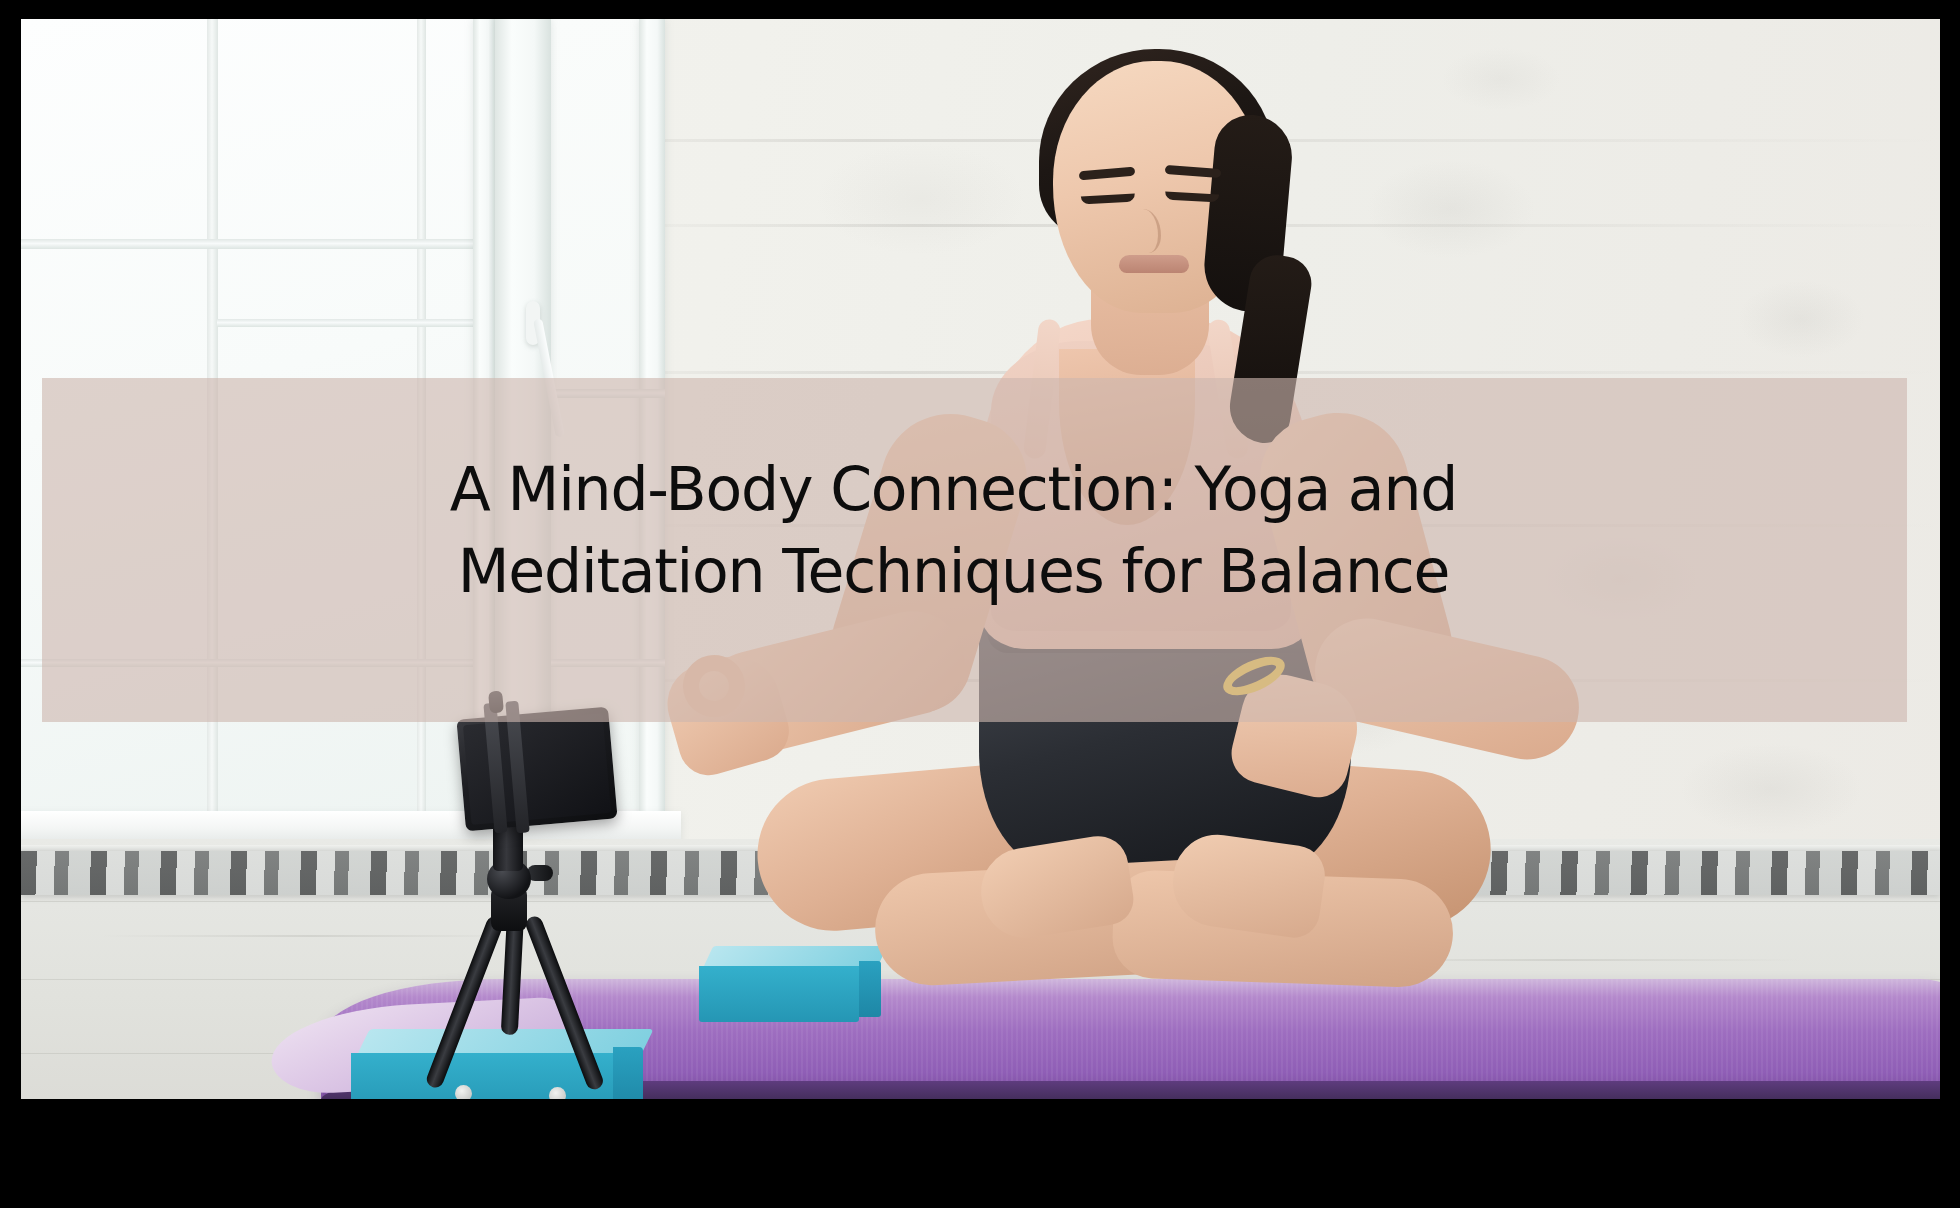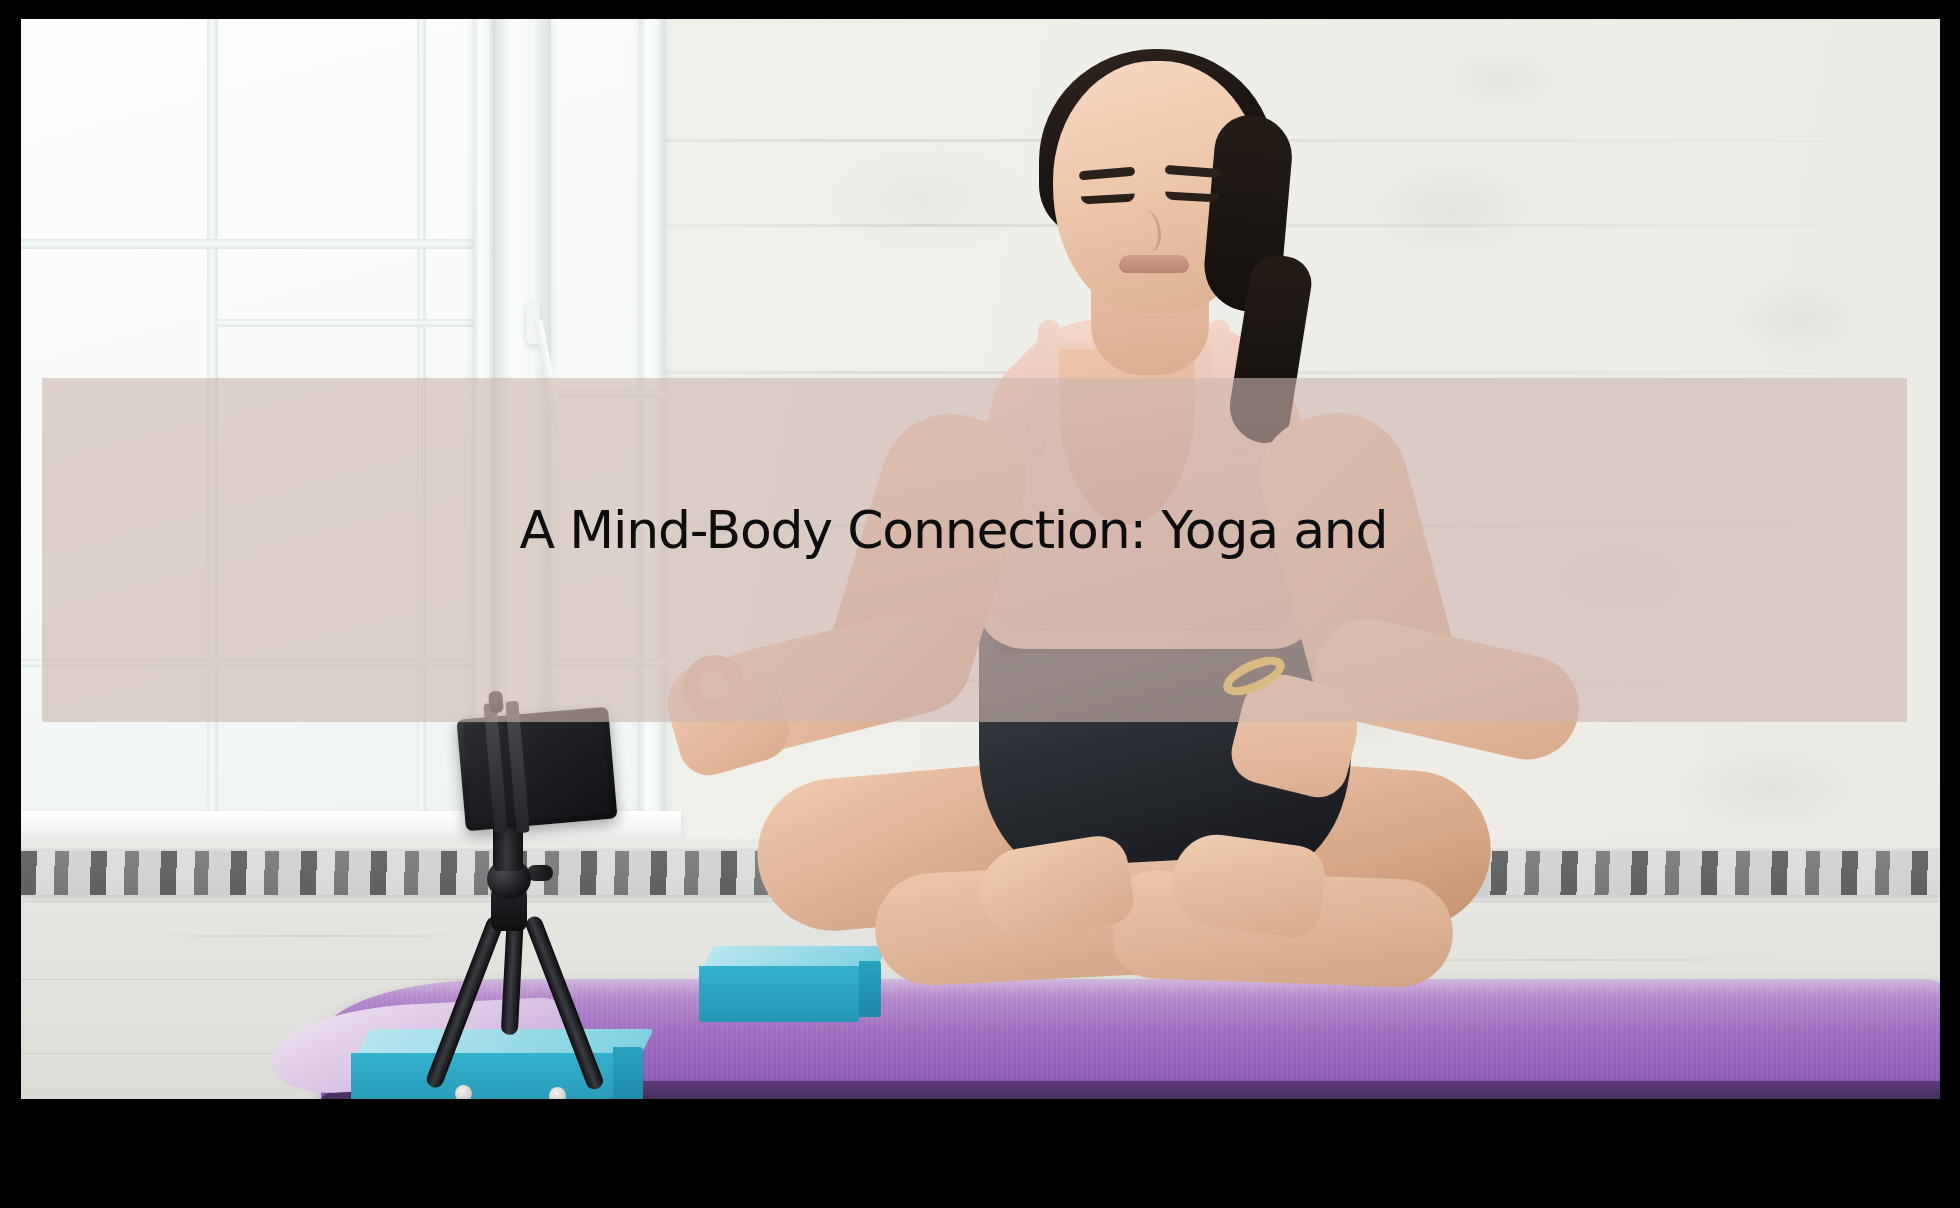--- a/index.html
+++ b/index.html
@@ -364,21 +364,21 @@
     background:rgba(205,182,175,.62);
   }
   #title-text {
     position:absolute;
     left:21px; top:359px; width:1865px; height:344px;
     display:flex; flex-direction:column;
     align-items:center; justify-content:center;
     gap:6px;
     color:#0d0d0d;
     font-family:"DejaVu Sans", sans-serif;
-    font-size:52px;
+    font-size:60px;
     font-weight:400;
     letter-spacing:-1.2px;
     line-height:1.26;
     text-align:left;
     white-space:nowrap;
   }
   .title-line { display:block; }
 </style>
 </head>
 <body>
@@ -501,15 +501,16 @@
       <div class="mudra-ring"></div>
       <div class="hand hand-r"></div>
       <div class="bracelet"></div>
     </div>
 
     <div id="title-band"></div>
   </div>
 
   <div id="title-text">
     <span class="title-line">A Mind-Body Connection: Yoga and</span>
+    <span class="title-line">Meditation Techniques for Balance</span>
   </div>
 
 </div>
 
 </body></html>

